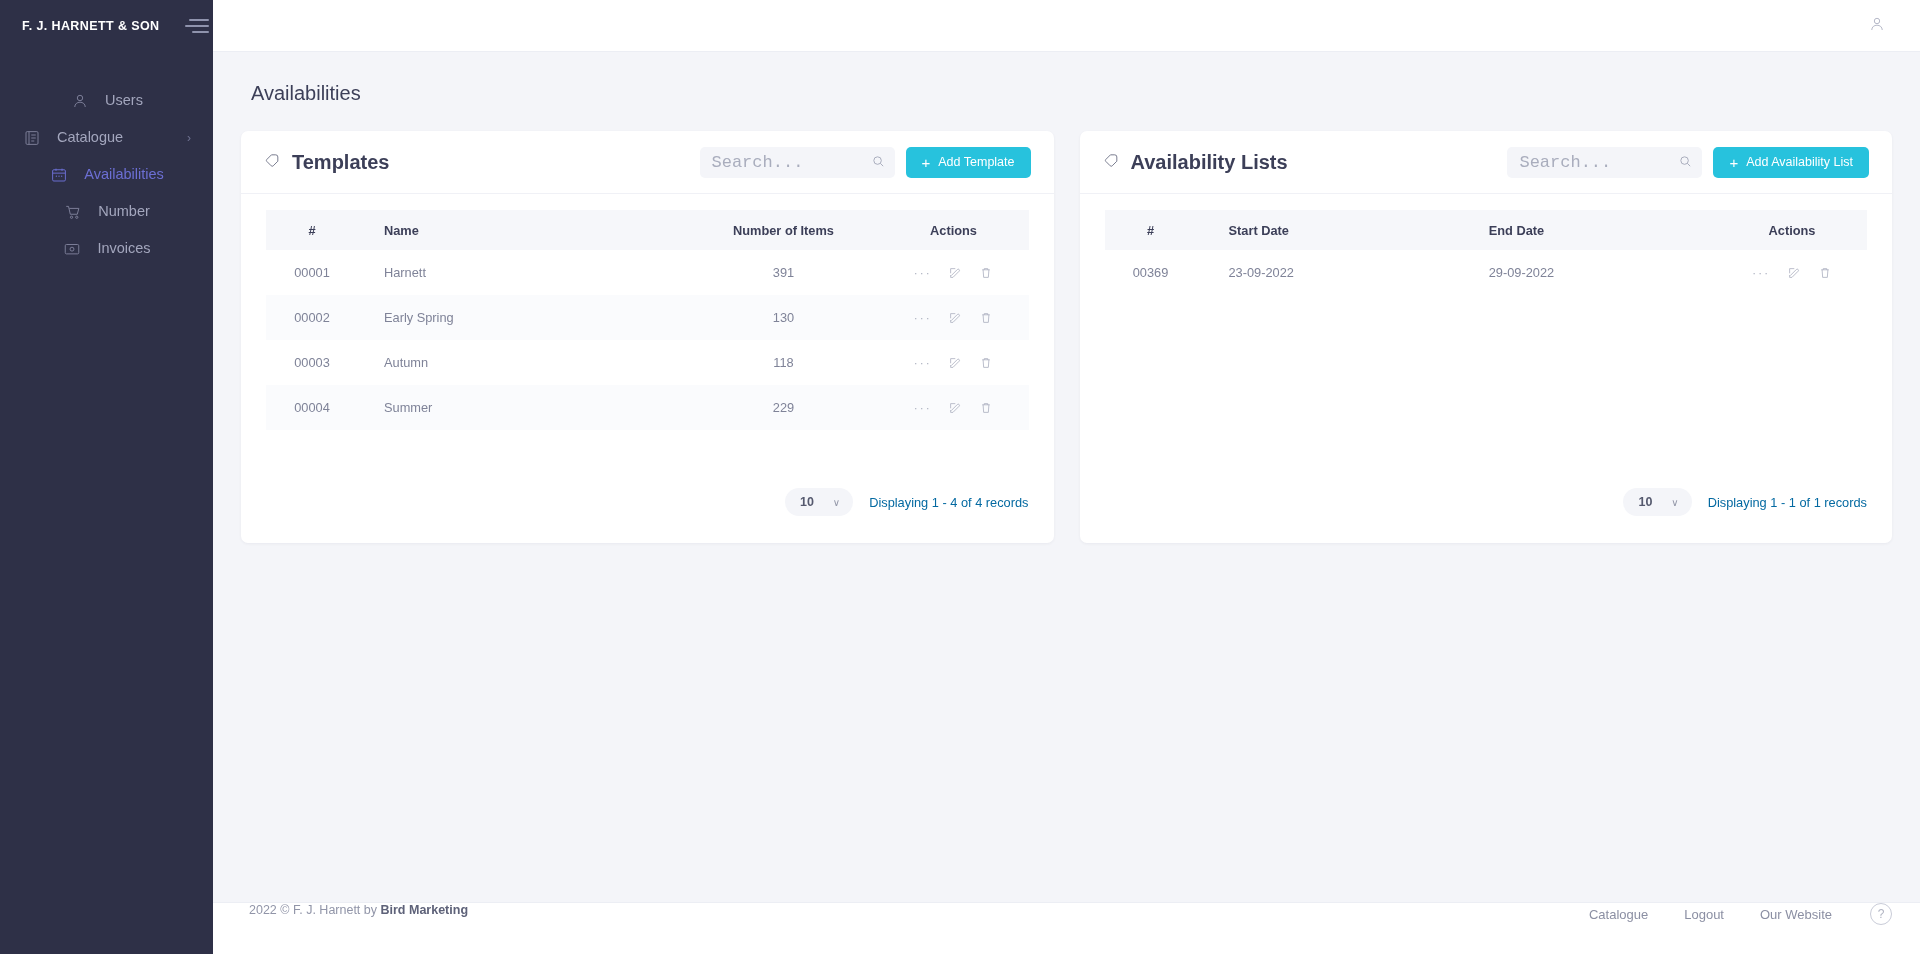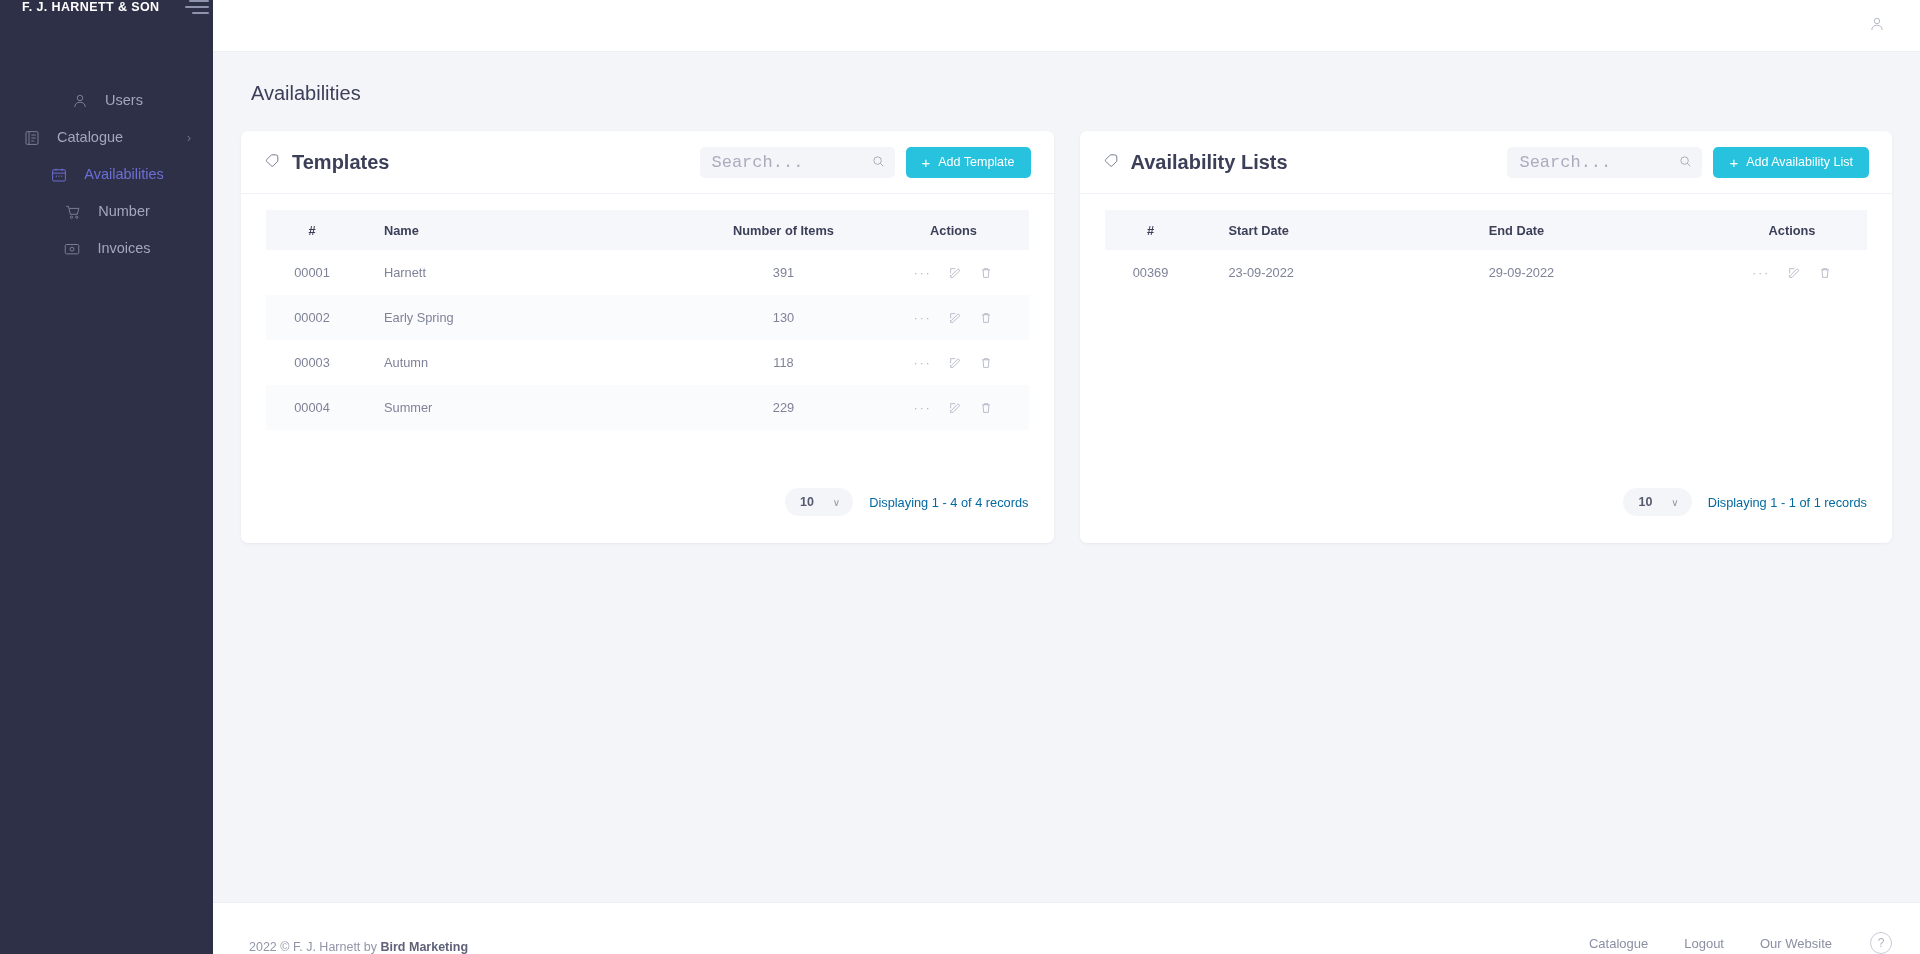--- a/index.html
+++ b/index.html
@@ -12,21 +12,21 @@
   .app { display: flex; width: 1920px; height: 954px; position: relative; }
 
   
   .sidebar {
     width: 213px; height: 954px; flex: 0 0 213px;
     background: #2e3047;
     position: relative; z-index: 5;
     border-top-right-radius: 0;
   }
   .sidebar-top {
-    height: 52px; display: flex; align-items: flex-start;
+    height: 52px; display: flex; align-items: center;
     justify-content: space-between; padding: 0 4px 0 22px;
   }
   .brand {
     color: #ffffff; font-size: 12.5px; font-weight: bold;
     letter-spacing: 0.4px; white-space: nowrap;
   }
   .hamburger { width: 24px; display: flex; flex-direction: column; gap: 4px; cursor: pointer; align-items: flex-end;}
   .hamburger i { display:block; height: 2px; background: #8f93ad; border-radius: 2px;}
   .hamburger i:nth-child(1){ width: 20px;}
   .hamburger i:nth-child(2){ width: 24px;}
@@ -135,21 +135,21 @@
     display: flex; align-items: center; gap: 19px;
     padding: 0 13px 0 15px; cursor: pointer;
   }
   .per-page .pp-val { font-size: 12.5px; color: #55596e; font-weight: bold; }
   .per-page .pp-chev { font-size: 10px; color: #9397a8; }
   .records { font-size: 12.8px; color: #0369a1; }
 
   
   .footer {
     height: 52px; background: #ffffff; border-top: 1px solid #eceef4;
-    display: flex; align-items: flex-end; padding: 0 28px 0 36px;
+    display: flex; align-items: flex-start; padding: 0 28px 12px 36px;
   }
   .copy { font-size: 12.5px; color: #9195a8; }
   .copy b { color: #5e6279; font-weight: bold; }
   .foot-links { margin-left: auto; display: flex; align-items: center; gap: 36px; }
   .foot-links a { font-size: 13px; color: #8b8fa3; text-decoration: none; cursor: pointer; }
   .help-circle {
     width: 22px; height: 22px; border-radius: 50%;
     border: 1.3px solid #c9ccd8; color: #b0b4c2;
     font-size: 12px; display: flex; align-items: center;
     justify-content: center; cursor: pointer; margin-left: 2px;

